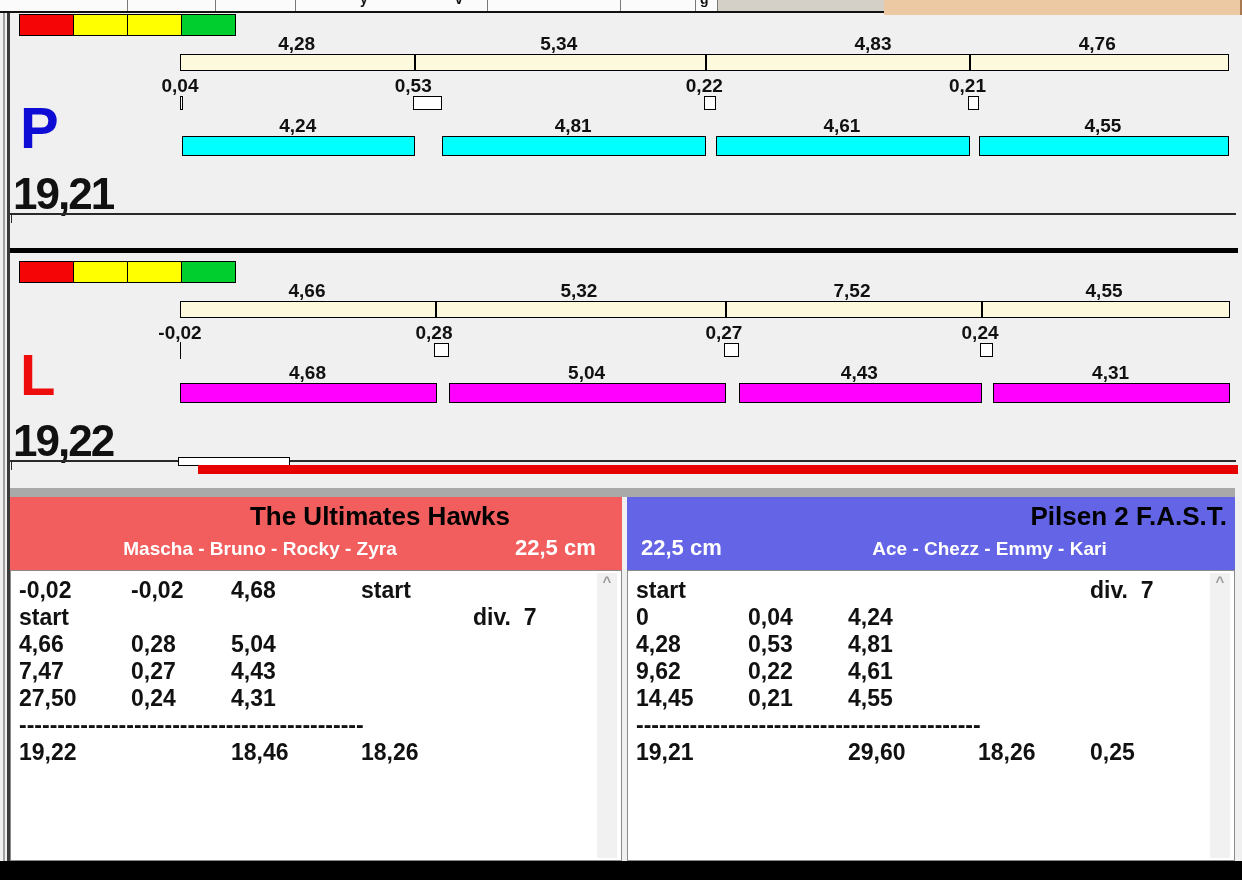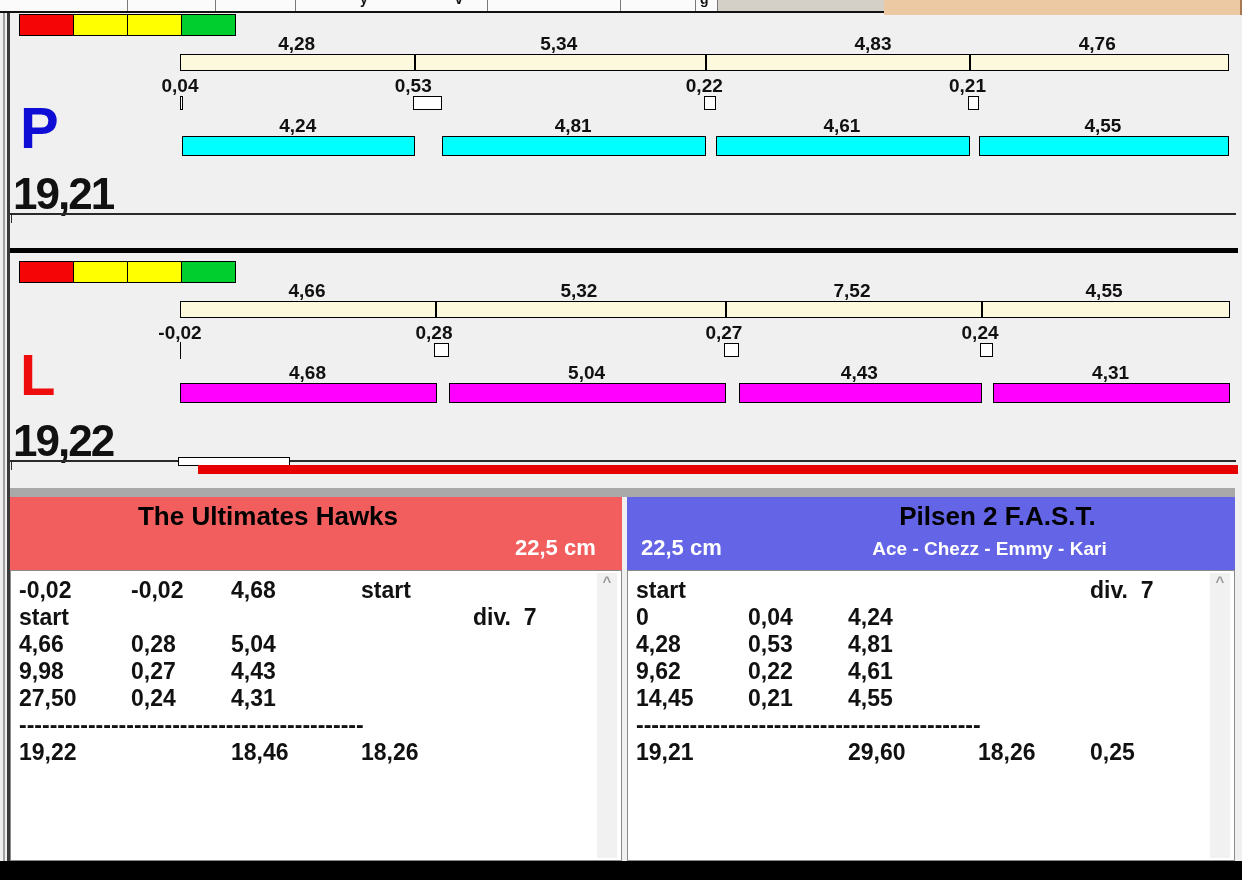--- a/index.html
+++ b/index.html
@@ -34,21 +34,21 @@
   .dog-bar{position:absolute;height:18px;border:1px solid #000;box-sizing:content-box;}
   .lane-hline{position:absolute;left:0;width:1226px;height:2px;background:#2a2a2a;}
   .hline-tick{position:absolute;width:1px;height:8px;background:#2a2a2a;}
   .prog-box{position:absolute;left:168px;top:204px;width:112px;height:9px;background:#fff;border:1px solid #000;box-sizing:border-box;}
   .prog-bar{position:absolute;left:188px;top:212px;width:1040px;height:9px;background:#e60000;}
   
   .gray-band{position:absolute;left:10px;top:488px;width:1225px;height:9px;background:#a9a9a9;}
   .team-header{position:absolute;top:497px;height:73px;}
   #hdr-left{left:10px;width:612px;}
   #hdr-right{left:627px;width:608px;}
-  .team-name{position:absolute;top:4px;font-weight:bold;font-size:26px;color:#000;text-align:center;white-space:nowrap;margin-left:8px;}
+  .team-name{position:absolute;top:4px;font-weight:bold;font-size:26px;color:#000;text-align:right;white-space:nowrap;}
   .team-members{position:absolute;top:41px;font-weight:bold;font-size:19px;color:#fff;text-align:center;white-space:nowrap;}
   .team-height{position:absolute;top:38px;font-weight:bold;font-size:22px;color:#fff;white-space:nowrap;}
   .datebox{position:absolute;left:497px;top:497px;width:260px;height:31px;background:#fff;border:1px solid #b0b0b0;
            box-sizing:border-box;font-size:24px;color:#000;text-align:center;line-height:29px;white-space:nowrap;z-index:5;}
   .rtable{position:absolute;top:570px;height:291px;background:#fff;border:1px solid #8a8a8a;box-sizing:border-box;}
   #table-left{left:10px;width:612px;}
   #table-right{left:627px;width:608px;}
   .tbody{position:absolute;left:0;top:6px;right:24px;}
   .trow{display:grid;grid-template-columns:112px 100px 130px 112px 1fr;padding-left:8px;
         font-weight:bold;font-size:23px;line-height:27px;color:#111;}
@@ -160,20 +160,21 @@
       <div class="lane-hline" style="top: 207px;"></div>
       <div class="hline-tick" style="left: 1px; top: 209px;"></div>
       <div class="prog-box"></div>
       <div class="prog-bar"></div>
     </div>
 
   <div class="gray-band"></div>
 
   <div class="team-header" id="hdr-left" style="background: rgb(242, 94, 94);">
     <div class="team-name" style="left:0;width:500px;">The Ultimates Hawks</div>
+    <div class="team-members" style="left:0;width:500px;">Mascha - Bruno - Rocky - Zyra</div>
     <div class="team-height" style="left:505px;">22,5 cm</div>
   </div>
 
   <div class="team-header" id="hdr-right" style="background: rgb(100, 100, 230);">
     <div class="team-name" style="left:125px;width:475px;">Pilsen 2 F.A.S.T.</div>
     <div class="team-members" style="left:125px;width:475px;">Ace - Chezz - Emmy - Kari</div>
     <div class="team-height" style="left:14px;">22,5 cm</div>
   </div>
 
 
@@ -194,21 +195,21 @@
           <div class="tcell">div.  7</div>
         </div>
         <div class="trow">
           <div class="tcell">4,66</div>
           <div class="tcell">0,28</div>
           <div class="tcell">5,04</div>
           <div class="tcell"></div>
           <div class="tcell"></div>
         </div>
         <div class="trow">
-          <div class="tcell">9,98</div>
+          <div class="tcell">7,47</div>
           <div class="tcell">0,27</div>
           <div class="tcell">4,43</div>
           <div class="tcell"></div>
           <div class="tcell"></div>
         </div>
         <div class="trow">
           <div class="tcell">27,50</div>
           <div class="tcell">0,24</div>
           <div class="tcell">4,31</div>
           <div class="tcell"></div>

